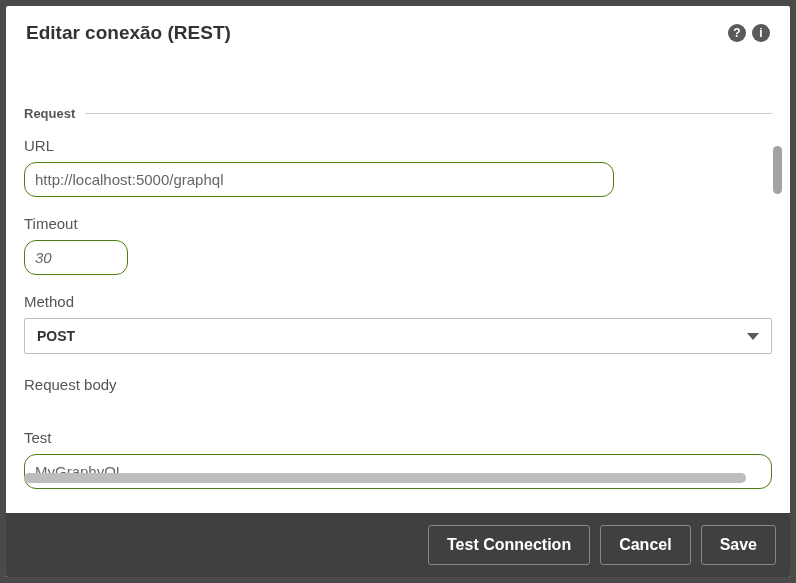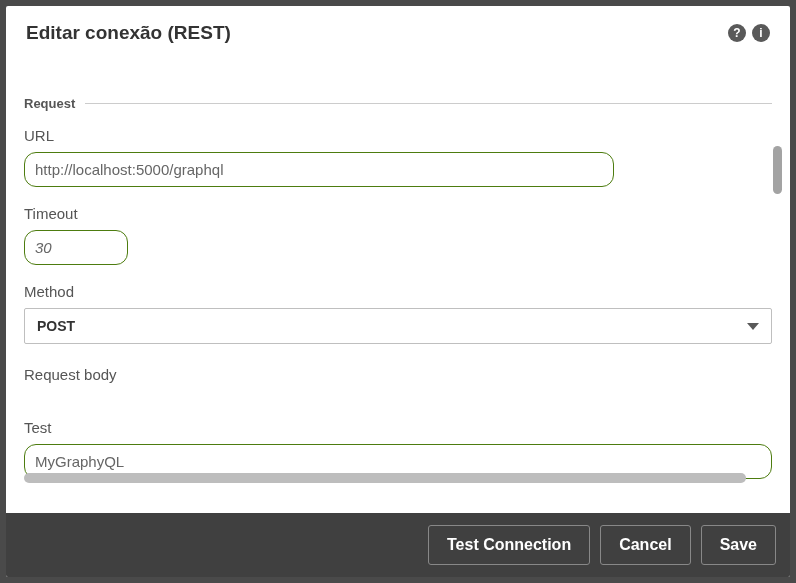--- a/index.html
+++ b/index.html
@@ -52,21 +52,21 @@
     }
     .content {
       flex: 1;
       padding: 0 18px 0 18px;
       overflow: hidden;
       position: relative;
     }
     .section-heading {
       display: flex;
       align-items: center;
-      margin: 24px 0 16px 0;
+      margin: 34px 0 16px 0;
     }
     .section-label {
       font-size: 13px;
       font-weight: 700;
       color: #555;
       padding-right: 10px;
     }
     .section-line {
       flex: 1;
       height: 1px;

